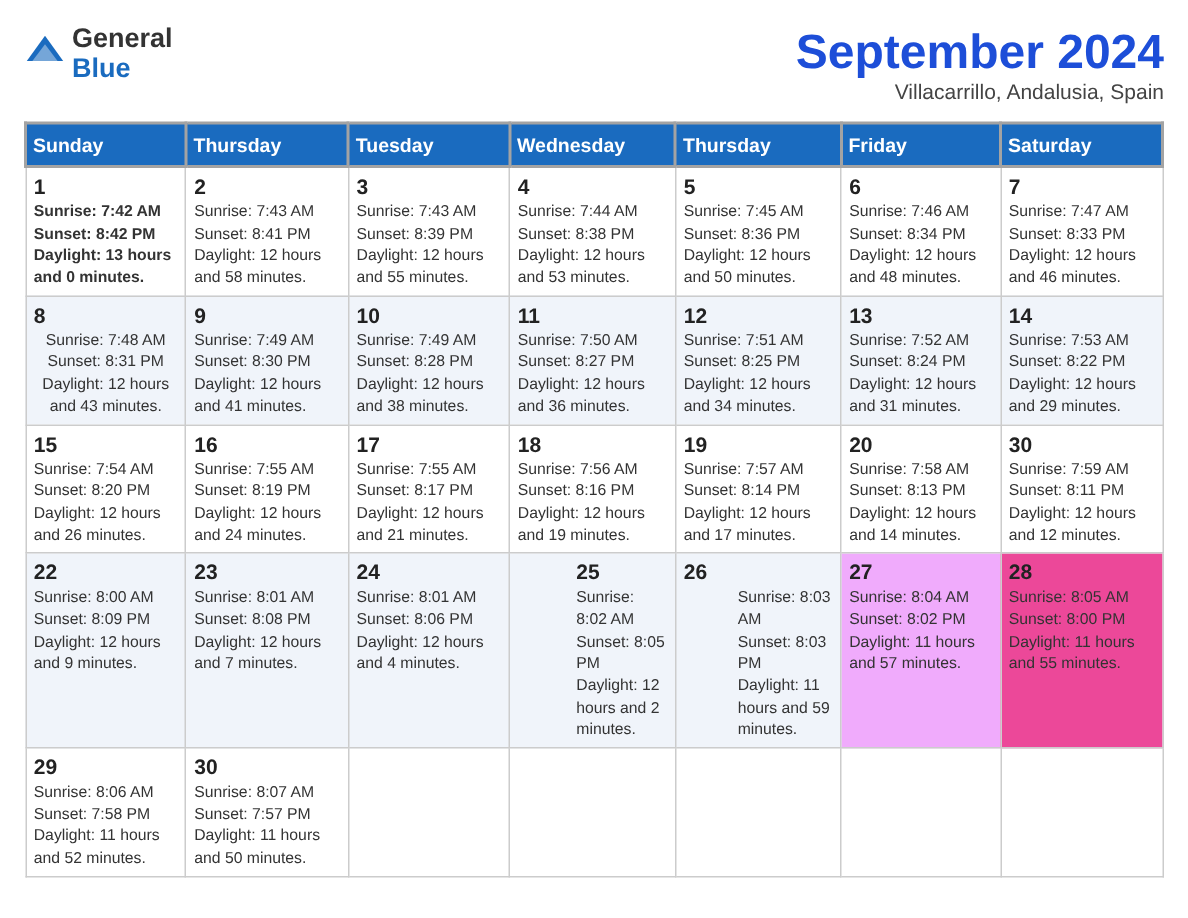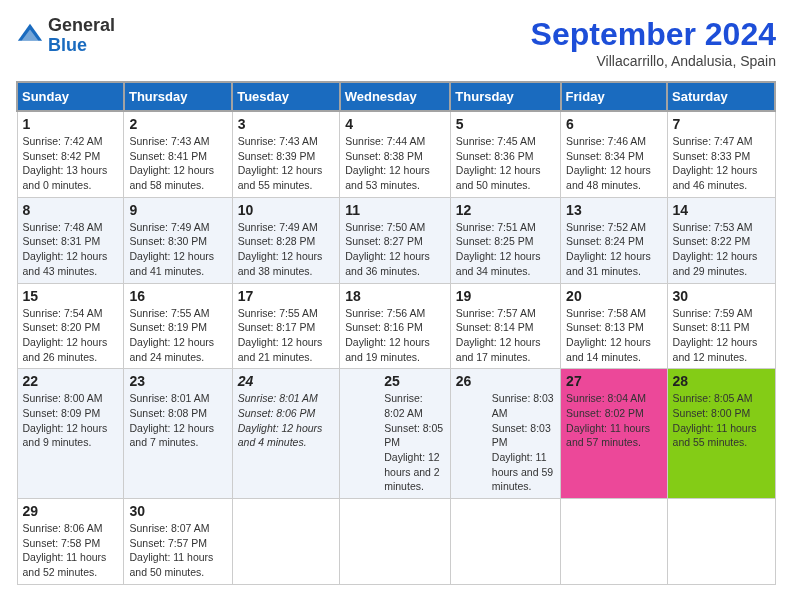--- a/index.html
+++ b/index.html
@@ -114,21 +114,21 @@
         <th>Wednesday</th>
         <th>Thursday</th>
         <th>Friday</th>
         <th>Saturday</th>
       </tr>
   </thead>
   <tbody id="calendar-body">
   <tr>
         <td>
           <span class="day-num">1</span>
-          <div class="cell-text" style="white-space: pre-line;">Sunrise: 7:42 AM
+          <div class="cell-text" style="white-space: pre-line; font-weight: bold;">Sunrise: 7:42 AM
 Sunset: 8:42 PM
 Daylight: 13 hours and 0 minutes.</div>
         </td>
         <td>
           <span class="day-num">2</span>
           <div class="cell-text" style="white-space: pre-line;">Sunrise: 7:43 AM
 Sunset: 8:41 PM
 Daylight: 12 hours and 58 minutes.</div>
         </td>
         <td>
@@ -158,21 +158,21 @@
         <td>
           <span class="day-num">7</span>
           <div class="cell-text" style="white-space: pre-line;">Sunrise: 7:47 AM
 Sunset: 8:33 PM
 Daylight: 12 hours and 46 minutes.</div>
         </td>
       </tr>
       <tr>
         <td style="background: rgb(240, 244, 250);">
           <span class="day-num">8</span>
-          <div class="cell-text" style="white-space: pre-line;">Sunrise: 7:48 AM
+          <div class="cell-text" style="white-space: pre-line; text-align: center;">Sunrise: 7:48 AM
 Sunset: 8:31 PM
 Daylight: 12 hours and 43 minutes.</div>
         </td>
         <td style="background: rgb(240, 244, 250);">
           <span class="day-num">9</span>
           <div class="cell-text" style="white-space: pre-line;">Sunrise: 7:49 AM
 Sunset: 8:30 PM
 Daylight: 12 hours and 41 minutes.</div>
         </td>
         <td style="background: rgb(240, 244, 250);">
@@ -256,45 +256,45 @@
           <div class="cell-text" style="white-space: pre-line;">Sunrise: 8:00 AM
 Sunset: 8:09 PM
 Daylight: 12 hours and 9 minutes.</div>
         </td>
         <td style="background: rgb(240, 244, 250);">
           <span class="day-num">23</span>
           <div class="cell-text" style="white-space: pre-line;">Sunrise: 8:01 AM
 Sunset: 8:08 PM
 Daylight: 12 hours and 7 minutes.</div>
         </td>
-        <td style="background: rgb(240, 244, 250); font-style: italic;">
+        <td style="background: rgb(240, 244, 250);">
           <span class="day-num">24</span>
           <div class="cell-text" style="white-space: pre-line;">Sunrise: 8:01 AM
 Sunset: 8:06 PM
 Daylight: 12 hours and 4 minutes.</div>
         </td>
         <td style="background: rgb(240, 244, 250); padding-left: 44px;">
           <span class="day-num">25</span>
           <div class="cell-text" style="white-space: pre-line;">Sunrise: 8:02 AM
 Sunset: 8:05 PM
 Daylight: 12 hours and 2 minutes.</div>
         </td>
         <td style="background: rgb(240, 244, 250);">
           <span class="day-num">26</span>
           <div class="cell-text" style="white-space: pre-line; margin-left: 36px;">Sunrise: 8:03 AM
 Sunset: 8:03 PM
 Daylight: 11 hours and 59 minutes.</div>
         </td>
-        <td style="background: #ec4899;">
+        <td style="background: #f0abfc;">
           <span class="day-num">27</span>
           <div class="cell-text" style="white-space: pre-line;">Sunrise: 8:04 AM
 Sunset: 8:02 PM
 Daylight: 11 hours and 57 minutes.</div>
         </td>
-        <td style="background: #84cc16;">
+        <td style="background: #ec4899;">
           <span class="day-num">28</span>
           <div class="cell-text" style="white-space: pre-line;">Sunrise: 8:05 AM
 Sunset: 8:00 PM
 Daylight: 11 hours and 55 minutes.</div>
         </td>
       </tr>
       <tr>
         <td>
           <span class="day-num">29</span>
           <div class="cell-text" style="white-space: pre-line;">Sunrise: 8:06 AM

